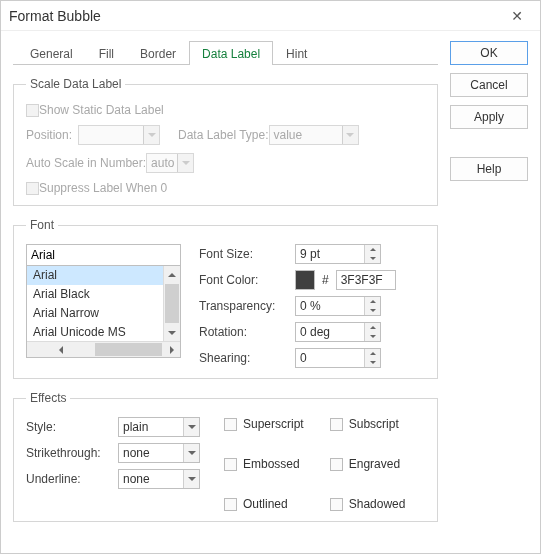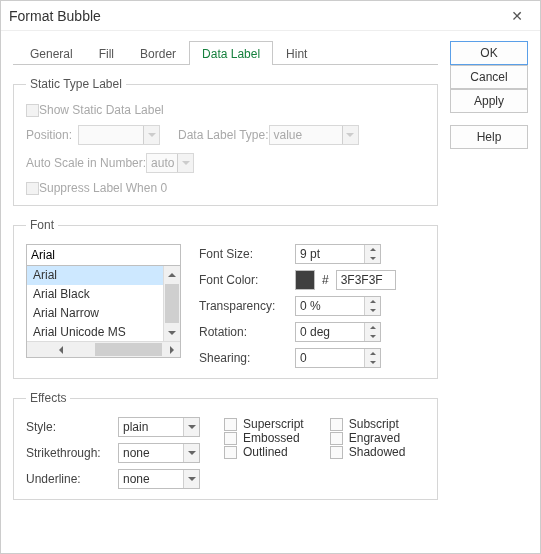--- a/index.html
+++ b/index.html
@@ -30,21 +30,21 @@
     width: 30px; text-align: center; font-size: 14px; color: #555;
     cursor: pointer;
   }
   .body {
     flex: 1;
     display: flex;
     padding: 10px 12px 12px 12px;
     gap: 12px;
   }
   .left { flex: 1; display: flex; flex-direction: column; }
-  .right { width: 78px; display: flex; flex-direction: column; gap: 0; }
+  .right { width: 78px; display: flex; flex-direction: column; gap: 8px; }
   .btn {
     height: 24px;
     border: 1px solid #c8c8c8;
     background: #fdfdfd;
     font-size: 12px;
     display: flex; align-items: center; justify-content: center;
     cursor: pointer;
   }
   .btn.primary { border: 1px solid #5a9fe8; }
   .tabs {
@@ -186,21 +186,21 @@
   .color-swatch {
     width: 20px; height: 20px; border: 1px solid #bfbfbf; background: #3f3f3f;
   }
   .hash { padding: 0 1px; }
   .effects-grid { display: flex; gap: 24px; }
   .eff-col1 { display: flex; flex-direction: column; gap: 6px; }
   .eff-row { display: flex; align-items: center; gap: 6px; }
   .eff-label { width: 86px; color: #444; }
   .eff-select { width: 82px; }
   .eff-checks { display: flex; gap: 26px; }
-  .eff-check-col { display: flex; flex-direction: column; gap: 0; }
+  .eff-check-col { display: flex; flex-direction: column; gap: 26px; }
   .eff-check { display: flex; align-items: center; gap: 6px; }
 </style>
 </head>
 <body>
 
 <div class="window">
   <div class="titlebar">
     <div class="title">Format Bubble</div>
     <div class="close">✕</div>
   </div>
@@ -208,21 +208,21 @@
     <div class="left">
       <div class="tabs">
         <div class="tab">General</div>
         <div class="tab">Fill</div>
         <div class="tab">Border</div>
         <div class="tab active">Data Label</div>
         <div class="tab">Hint</div>
       </div>
 
       <fieldset>
-        <legend>Static Type Label</legend>
+        <legend>Scale Data Label</legend>
         <div class="row">
           <span class="checkbox disabled"></span>
           <span class="disabled">Show Static Data Label</span>
         </div>
         <div class="row">
           <span class="disabled" style="width:52px">Position:</span>
           <div class="select disabled" style="width:82px">
             <span></span>
             <span class="arrow"></span>
           </div>

